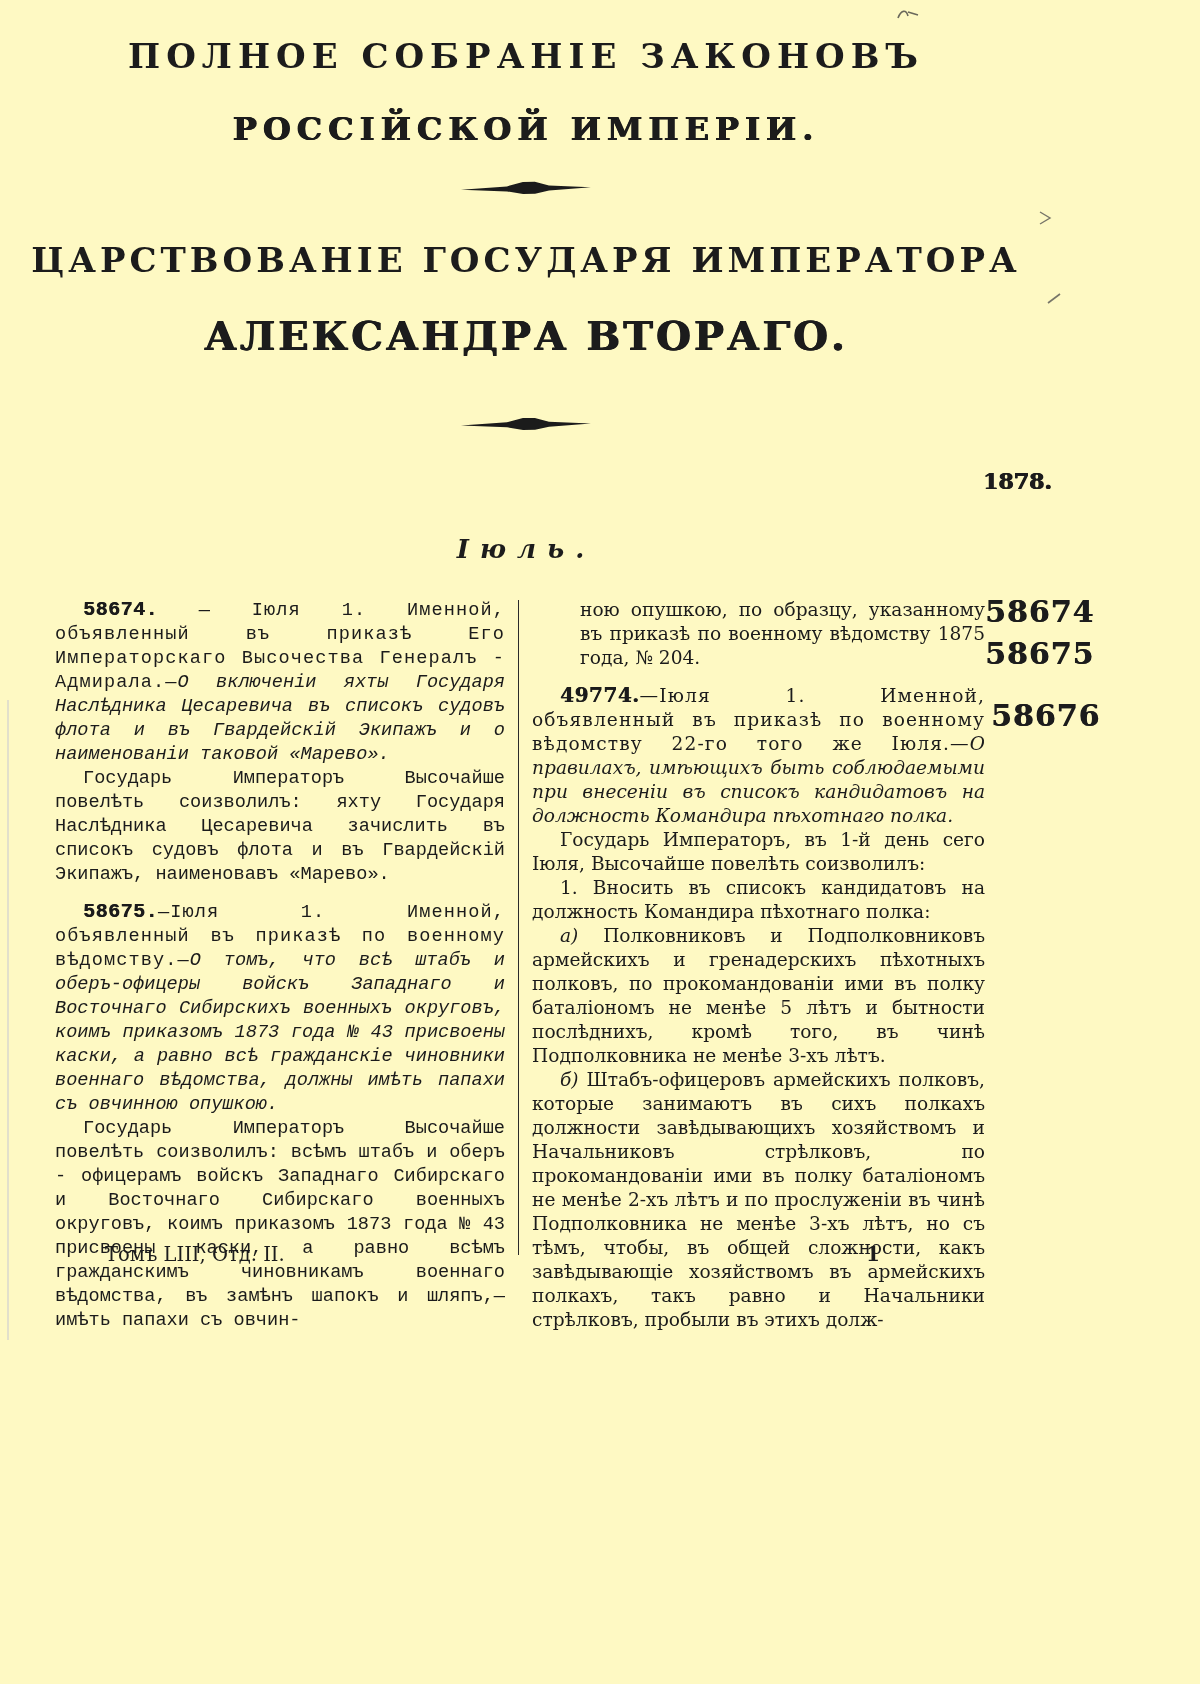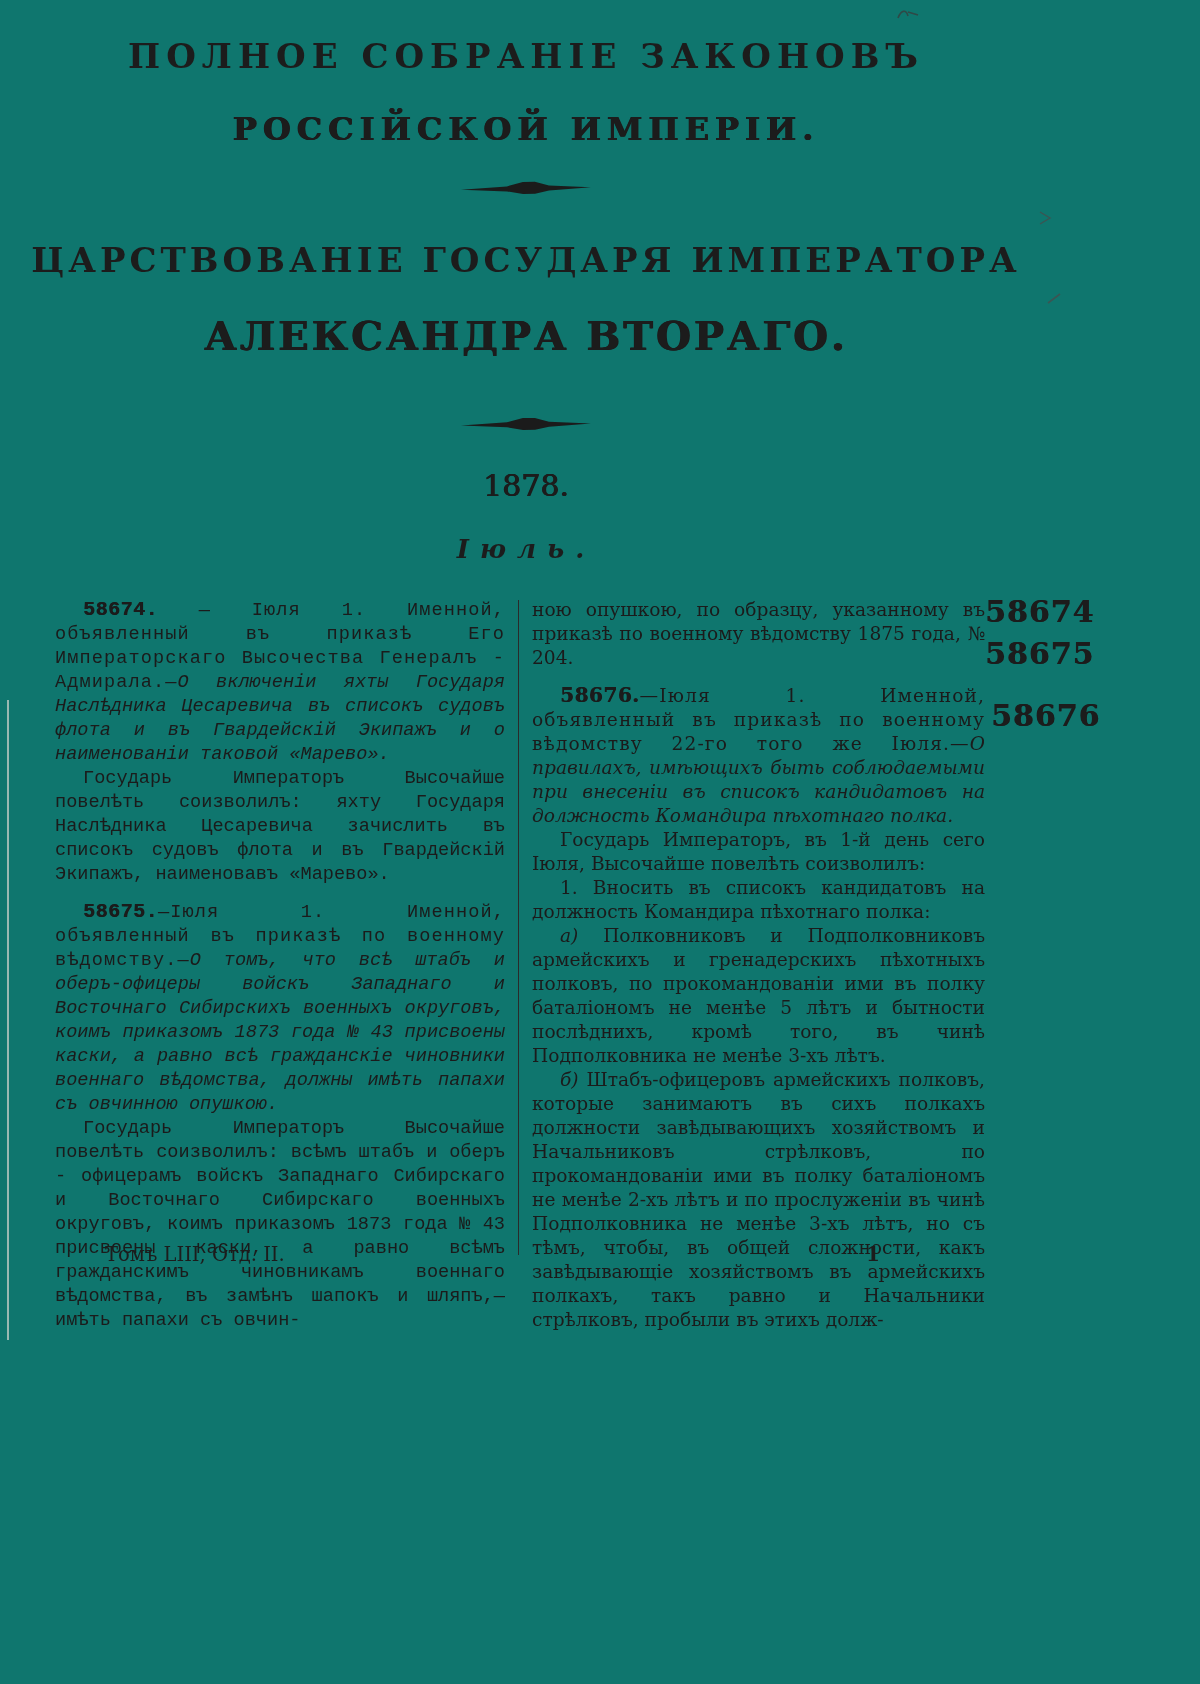--- a/index.html
+++ b/index.html
@@ -1,45 +1,45 @@
 <!DOCTYPE html>
 <html><head>
 <meta charset="utf-8">
 <style>
   html, body { margin:0; padding:0; background:#ffffff; }
   .page {
     position:relative; width:1200px; height:1684px;
-    background:#0f766e; overflow:hidden;
+    background:#fef9c3; overflow:hidden;
     font-family:"DejaVu Serif", "Liberation Serif", serif;
     color:#1c1c1c;
   }
   
   .hdr { position:absolute; left:0; width:1052px; text-align:center; white-space:nowrap; }
   .t1  { top:36px;  font-size:34px; font-weight:bold; letter-spacing:6px; }
   .t2  { top:110px; font-size:32px; font-weight:bold; letter-spacing:6px; }
   .r1  { top:240px; font-size:34px; font-weight:bold; letter-spacing:4px; }
   .r2  { top:312px; font-size:40px; font-weight:bold; letter-spacing:3px; }
-  .yr  { top:468px; font-size:30px; font-weight:normal; }
+  .yr  { top:468px; font-size:22px; font-weight:bold;text-align:right; }
   .mo  { top:534px; font-size:26px; font-weight:bold; font-style:italic; letter-spacing:11px; }
   .fat { text-shadow:0.7px 0 0 currentColor, -0.35px 0 0 currentColor; }
   
   .divider { position:absolute; left:0; width:1052px; text-align:center; }
   .d1 { top:180px; transform:rotate(-1.2deg); }
   .d2 { top:416px; transform:rotate(-0.8deg); }
   .divider svg { display:inline-block; }
   
   .col {
     position:absolute; top:598px; font-size:18.6px; line-height:24px;
     text-align:justify; color:#1b1b1b;
   }
   .col-left  { left:55px;  width:450px;font-family:Liberation Mono, monospace; }
   .col-right { left:532px; width:453px; }
   .colrule { position:absolute; left:518px; top:600px; width:1px; height:655px; background:#2a2a2a; }
   .par { margin:0; text-indent:28px; }
-  .par.cont { text-indent:0; }
+  .par.cont { text-indent:0;margin-left:48px; }
   .entry-head { margin-top:13px; }
   .num  { font-weight:bold; font-size:20px; letter-spacing:0.5px;
           text-shadow:0.5px 0 0 currentColor; }
   .lead { letter-spacing:1.1px; }
   .subj { font-style:italic; }
   .it   { font-style:italic; }
   
   .margin-num {
     position:absolute; left:985px; width:96px; text-align:left;
     font-size:30px; font-weight:bold; letter-spacing:1px;
@@ -89,21 +89,21 @@
     <p class="par entry-head" style="margin-top:0"><span class="num">58674.</span><span class="lead"> — Іюля 1. Именной, объявленный въ приказѣ Его Императорскаго Высочества Генералъ - Адмирала.—</span><span class="subj">О включеніи яхты Государя Наслѣдника Цесаревича въ списокъ судовъ флота и въ Гвардейскій Экипажъ и о наименованіи таковой «Марево».</span></p>
     <p class="par">Государь Императоръ Высочайше повелѣть соизволилъ: яхту Государя Наслѣдника Цесаревича зачислить въ списокъ судовъ флота и въ Гвардейскій Экипажъ, наименовавъ «Марево».</p>
     <p class="par entry-head"><span class="num">58675.</span><span class="lead">—Іюля 1. Именной, объявленный въ приказѣ по военному вѣдомству.—</span><span class="subj">О томъ, что всѣ штабъ и оберъ-офицеры войскъ Западнаго и Восточнаго Сибирскихъ военныхъ округовъ, коимъ приказомъ 1873 года № 43 присвоены каски, а равно всѣ гражданскіе чиновники военнаго вѣдомства, должны имѣть папахи съ овчинною опушкою.</span></p>
     <p class="par">Государь Императоръ Высочайше повелѣть соизволилъ: всѣмъ штабъ и оберъ - офицерамъ войскъ Западнаго Сибирскаго и Восточнаго Сибирскаго военныхъ округовъ, коимъ приказомъ 1873 года № 43 присвоены каски, а равно всѣмъ гражданскимъ чиновникамъ военнаго вѣдомства, въ замѣнъ шапокъ и шляпъ,—имѣть папахи съ овчин-</p>
   </div>
 
   <div class="colrule"></div>
 
   <div class="col col-right">
     <p class="par cont">ною опушкою, по образцу, указанному въ приказѣ по военному вѣдомству 1875 года, № 204.</p>
-    <p class="par entry-head"><span class="num">58676.</span><span class="lead">—Іюля 1. Именной, объявленный въ приказѣ по военному вѣдомству 22-го того же Іюля.—</span><span class="subj">О правилахъ, имѣющихъ быть соблюдаемыми при внесеніи въ списокъ кандидатовъ на должность Командира пѣхотнаго полка.</span></p>
+    <p class="par entry-head"><span class="num">49774.</span><span class="lead">—Іюля 1. Именной, объявленный въ приказѣ по военному вѣдомству 22-го того же Іюля.—</span><span class="subj">О правилахъ, имѣющихъ быть соблюдаемыми при внесеніи въ списокъ кандидатовъ на должность Командира пѣхотнаго полка.</span></p>
     <p class="par">Государь Императоръ, въ 1-й день сего Іюля, Высочайше повелѣть соизволилъ:</p>
     <p class="par">1. Вносить въ списокъ кандидатовъ на должность Командира пѣхотнаго полка:</p>
     <p class="par"><span class="it">а)</span><span> Полковниковъ и Подполковниковъ армейскихъ и гренадерскихъ пѣхотныхъ полковъ, по прокомандованіи ими въ полку баталіономъ не менѣе 5 лѣтъ и бытности послѣднихъ, кромѣ того, въ чинѣ Подполковника не менѣе 3-хъ лѣтъ.</span></p>
     <p class="par"><span class="it">б)</span><span> Штабъ-офицеровъ армейскихъ полковъ, которые занимаютъ въ сихъ полкахъ должности завѣдывающихъ хозяйствомъ и Начальниковъ стрѣлковъ, по прокомандованіи ими въ полку баталіономъ не менѣе 2-хъ лѣтъ и по прослуженіи въ чинѣ Подполковника не менѣе 3-хъ лѣтъ, но съ тѣмъ, чтобы, въ общей сложности, какъ завѣдывающіе хозяйствомъ въ армейскихъ полкахъ, такъ равно и Начальники стрѣлковъ, пробыли въ этихъ долж-</span></p>
   </div>
 
   <div class="margin-num mn1">58674</div>
   <div class="margin-num mn2">58675</div>
   <div class="margin-num mn3">58676</div>
 

